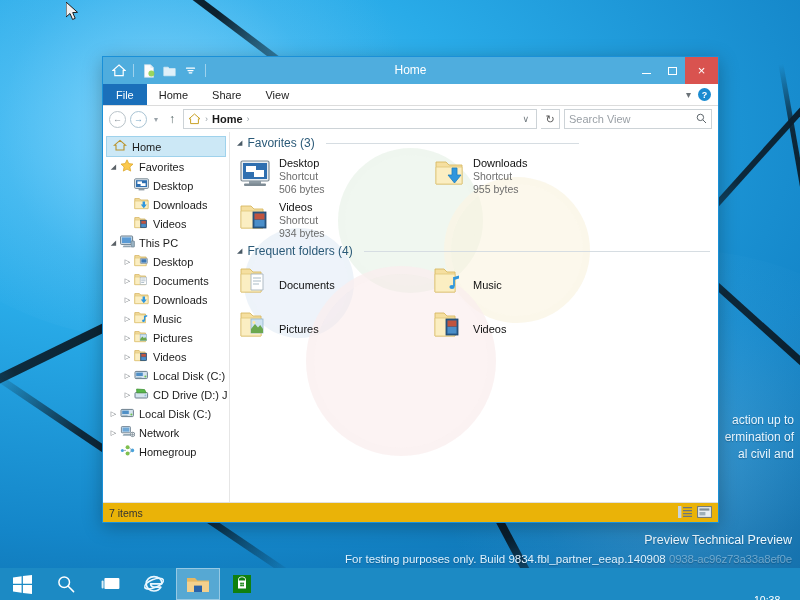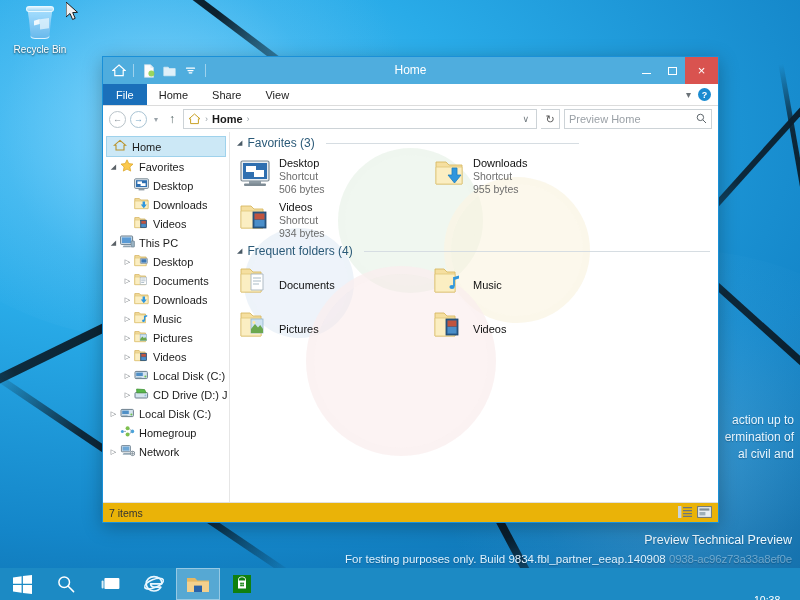--- a/index.html
+++ b/index.html
@@ -246,29 +246,20 @@
 
   <div class="wp-streak" style="left:-60px;top:-40px;width:420px;height:7px;transform:rotate(37deg);"></div>
   <div class="wp-streak" style="left:560px;top:-60px;width:430px;height:8px;transform:rotate(58deg);"></div>
   <div class="wp-streak" style="left:600px;top:120px;width:380px;height:6px;transform:rotate(-48deg);"></div>
   <div class="wp-streak" style="left:-120px;top:330px;width:420px;height:9px;transform:rotate(-26deg);"></div>
   <div class="wp-streak" style="left:-40px;top:470px;width:360px;height:7px;transform:rotate(34deg);"></div>
   <div class="wp-streak" style="left:330px;top:480px;width:300px;height:8px;transform:rotate(62deg);"></div>
   <div class="wp-streak" style="left:620px;top:330px;width:300px;height:7px;transform:rotate(42deg);"></div>
   <div class="wp-streak" style="left:690px;top:170px;width:220px;height:5px;transform:rotate(80deg);"></div>
 
-  <div id="recycle-bin">
-    <div class="rb-glyph">
-      <div class="rb-body"></div>
-      <div class="rb-lid"></div>
-      <div class="rb-logo"></div>
-      <div class="rb-logo2"></div>
-    </div>
-    <div class="rb-label">Recycle Bin</div>
-  </div>
 
   <div id="cursor">
     <svg width="14" height="20" viewBox="0 0 14 20">
       <polygon points="0,0 0,15 4,11.5 6.6,17.5 9.2,16.3 6.7,10.6 11.5,10.3" fill="#f2f2f2" stroke="#1c1c1c" stroke-width="1"></polygon>
     </svg>
   </div>
 
   <div id="watermark-right">
     <div>action up to</div>
     <div>ermination of</div>
@@ -350,21 +341,21 @@
           </svg>
         </span>
         <span class="crumb-sep">›</span>
         <span class="crumb-text">Home</span>
         <span class="crumb-sep">›</span>
         <span class="addr-caret">∨</span>
       </div>
       <div class="refresh-btn">↻</div>
 
       <div class="search-box">
-        <span class="search-ph">Preview Home</span>
+        <span class="search-ph">Search View</span>
         <span class="search-ico">
           <svg width="11" height="11" viewBox="0 0 11 11">
             <circle cx="4.4" cy="4.4" r="3.2" fill="none" stroke="#5d656b" stroke-width="1"></circle>
             <path d="M6.8 6.8 L10 10" stroke="#5d656b" stroke-width="1"></path>
           </svg>
         </span>
       </div>
     </div>
 
     <div class="body-row">
@@ -525,41 +516,41 @@
             <span class="np-ico"><svg width="15" height="13" viewBox="0 0 15 13">
                 <rect x="1" y="3.4" width="12.4" height="7.2" rx="1" fill="#d4e3ee" stroke="#6c7f8d" stroke-width="1"></rect>
                 <rect x="2.2" y="4.6" width="6.6" height="3.4" fill="#4f8fc6"></rect>
                 <circle cx="11.4" cy="8.6" r="1" fill="#6fc34f"></circle>
                 <path d="M2.2 9.4 h5.4" stroke="#9ab3c4" stroke-width=".9"></path>
               </svg></span>
             <span class="np-label">Local Disk (C:)</span>
           </div>
           <div class="np-item">
             <span class="np-gap" style="width: 4px;"></span>
+            <span class="np-exp">▷</span>
+            <span class="np-ico"><svg width="15" height="13" viewBox="0 0 15 13">
+                <rect x="1.4" y="1.6" width="9" height="6.2" rx=".7" fill="#cfe0ee" stroke="#6c7f8d" stroke-width=".9"></rect>
+                <rect x="2.6" y="2.6" width="6.6" height="4" fill="#6fa8d6"></rect>
+                <path d="M3.6 9 h6.6 l1 1.8 h-8.6 Z" fill="#94a8b6"></path>
+                <circle cx="12.6" cy="9.4" r="2.2" fill="none" stroke="#7b8a94" stroke-width=".9"></circle>
+                <path d="M10.4 9.4 h4.4 M12.6 7.2 v4.4" stroke="#7b8a94" stroke-width=".7"></path>
+              </svg></span>
+            <span class="np-label">Network</span>
+          </div>
+          <div class="np-item">
+            <span class="np-gap" style="width: 4px;"></span>
             <span class="np-exp"></span>
             <span class="np-ico"><svg width="15" height="13" viewBox="0 0 15 13">
                 <circle cx="2.4" cy="6.4" r="1.5" fill="#4aa3db"></circle>
                 <circle cx="7.6" cy="3.2" r="2" fill="#7fc04e"></circle>
                 <circle cx="7.6" cy="9.6" r="2" fill="#7fc04e"></circle>
                 <circle cx="12.4" cy="6.4" r="1.8" fill="#4aa3db"></circle>
                 <path d="M3.8 6.4 h2.2 M9.4 4 l2 1.6 M9.4 8.8 l2 -1.6" stroke="#8fa3b1" stroke-width=".9"></path>
               </svg></span>
             <span class="np-label">Homegroup</span>
-          </div>
-          <div class="np-item">
-            <span class="np-gap" style="width: 4px;"></span>
-            <span class="np-exp">▷</span>
-            <span class="np-ico"><svg width="15" height="13" viewBox="0 0 15 13">
-                <rect x="1.4" y="1.6" width="9" height="6.2" rx=".7" fill="#cfe0ee" stroke="#6c7f8d" stroke-width=".9"></rect>
-                <rect x="2.6" y="2.6" width="6.6" height="4" fill="#6fa8d6"></rect>
-                <path d="M3.6 9 h6.6 l1 1.8 h-8.6 Z" fill="#94a8b6"></path>
-                <circle cx="12.6" cy="9.4" r="2.2" fill="none" stroke="#7b8a94" stroke-width=".9"></circle>
-                <path d="M10.4 9.4 h4.4 M12.6 7.2 v4.4" stroke="#7b8a94" stroke-width=".7"></path>
-              </svg></span>
-            <span class="np-label">Network</span>
           </div>
         </div>
 
       <div class="content">
 
         <div class="deco" style="left:108px;top:16px;width:145px;height:145px;background:rgba(226,239,226,.5);border:7px solid rgba(238,246,238,.55);"></div>
         <div class="deco" style="left:214px;top:45px;width:146px;height:146px;background:rgba(250,242,220,.55);border:7px solid rgba(252,248,234,.5);"></div>
         <div class="deco" style="left:14px;top:96px;width:110px;height:110px;background:rgba(224,233,245,.55);border:6px solid rgba(238,243,250,.5);"></div>
         <div class="deco" style="left:76px;top:134px;width:190px;height:190px;background:rgba(250,232,232,.5);border:8px solid rgba(252,242,242,.5);"></div>
 

